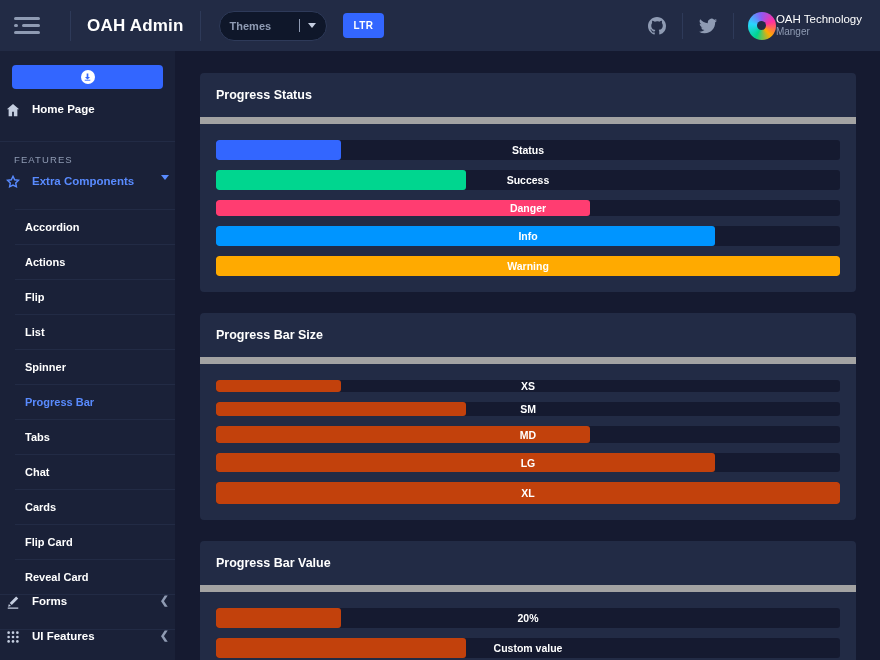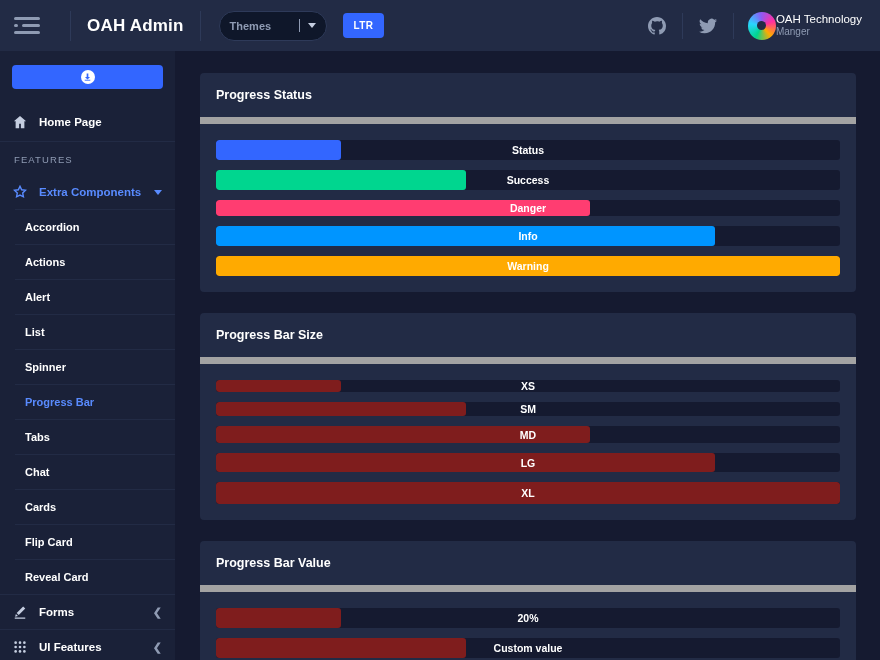--- a/index.html
+++ b/index.html
@@ -112,23 +112,23 @@
     cursor: pointer;
   }
   .dl-circle {
     width: 14px; height: 14px; border-radius: 50%;
     background: #fff;
     display:flex; align-items:center; justify-content:center;
   }
   .dl-circle svg { width: 9px; height: 9px; fill: #3366ff; }
 
   .nav-row {
-    display: flex; align-items: center;
+    display: flex; align-items: flex-start;
     height: 34px;
-    padding: 0 13px;
+    padding: 0 6px;
     color: #ffffff;
     font-size: 11.5px;
     font-weight: bold;
     cursor: pointer;
   }
   .nav-row .ico { width: 17px; margin-right: 9px; display:flex; align-items:center; justify-content:flex-start; flex-shrink:0; }
   .nav-row .ico svg { width: 14px; height: 14px; fill: #c5cee0; }
   .nav-row.home { height: 38px; }
   .nav-sep { height: 1px; background: #222b45; }
 
@@ -184,21 +184,21 @@
   .pfill {
     height: 100%;
     border-radius: 3px;
     display: flex; align-items: center; justify-content: center;
     color: #fff;
     font-size: 10.5px;
     font-weight: bold;
     white-space: nowrap;
     overflow: visible;
   }
-  .pfill.dark { background: #7f1d1d; }
+  .pfill.dark { background: #c2410c; }
   .pfill .lbl { position: absolute; left: 0; width: 100%; text-align: center; pointer-events: none; }
 </style>
 </head>
 <body>
 
 <div class="header">
   <div class="hamburger">
     <i class="l1"></i>
       <i class="l2"></i>
       <i class="l3"></i>
@@ -275,21 +275,21 @@
       <span>Extra Components</span>
       <span class="chev-open"></span>
     </div>
 
     <div>
       <div class="sub-sep"></div>
       <div class="sub-item">Accordion</div>
       <div class="sub-sep"></div>
       <div class="sub-item">Actions</div>
       <div class="sub-sep"></div>
-      <div class="sub-item">Alert</div>
+      <div class="sub-item">Flip</div>
       <div class="sub-sep"></div>
       <div class="sub-item">List</div>
       <div class="sub-sep"></div>
       <div class="sub-item">Spinner</div>
       <div class="sub-sep"></div>
       <div class="sub-item active">Progress Bar</div>
       <div class="sub-sep"></div>
       <div class="sub-item">Tabs</div>
       <div class="sub-sep"></div>
       <div class="sub-item">Chat</div>

